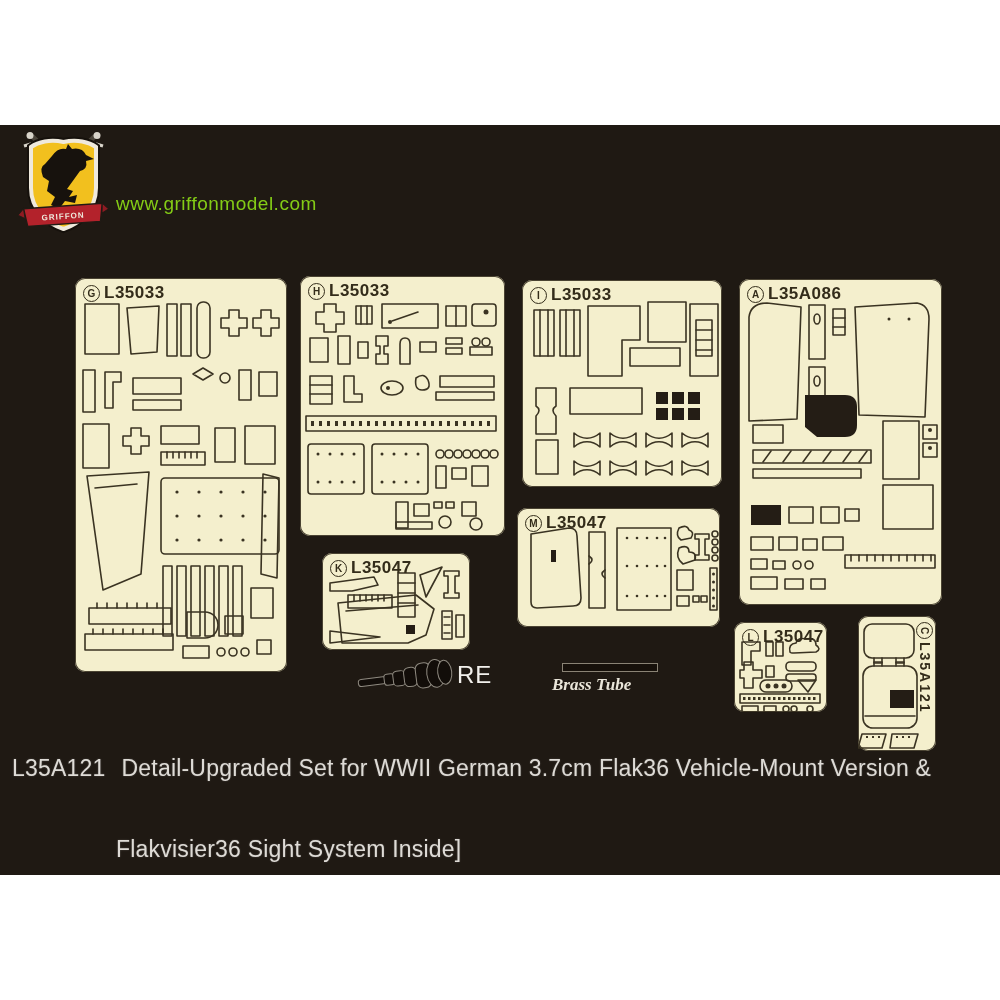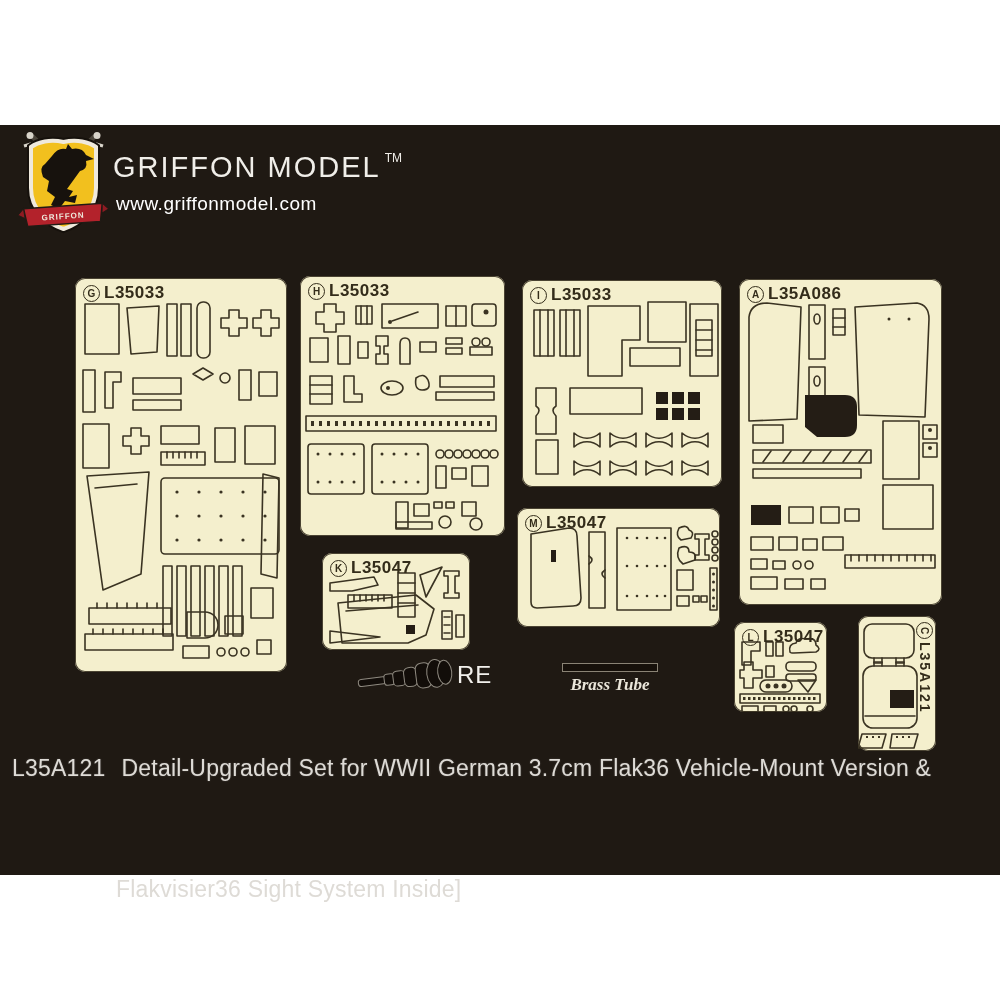--- a/index.html
+++ b/index.html
@@ -4,21 +4,21 @@
 <style>
   html,body{margin:0;padding:0;background:#ffffff;}
   body{font-family:"Liberation Sans", sans-serif;}
   #page{position:relative;width:1000px;height:1000px;background:#ffffff;overflow:hidden;}
   #panel{position:absolute;left:0;top:125px;width:1000px;height:750px;background:#1f1913;}
 
   
   #logo-shield{position:absolute;left:16px;top:6px;width:95px;height:104px;}
   #brand-name{position:absolute;left:113px;top:26px;font-size:29px;letter-spacing:2px;color:#f0eee9;font-weight:normal;white-space:nowrap;}
   #brand-name sup{font-size:12px;letter-spacing:0;vertical-align:super;position:relative;top:-4px;left:4px;}
-  #brand-site{position:absolute;left:116px;top:68px;font-size:19px;letter-spacing:.5px;color:#ffffff;white-space:nowrap;}
+  #brand-site{position:absolute;left:116px;top:68px;font-size:19px;letter-spacing:.5px;color:#84cc16;white-space:nowrap;}
 
   
   .fret{position:absolute;background:#f4efcd;border-radius:10px;box-shadow:0 0 0 1px #4a4332 inset;}
   .fret svg.parts{position:absolute;left:0;top:0;width:100%;height:100%;}
   .flabel{position:absolute;top:5px;left:8px;display:flex;align-items:center;gap:4px;color:#332c1a;z-index:2;}
   .fletter{width:15px;height:15px;border:1.8px solid #332c1a;border-radius:50%;display:flex;align-items:center;justify-content:center;font-size:10px;font-weight:bold;}
   .fcode{font-size:17px;font-weight:bold;letter-spacing:.5px;}
   .vlabel{position:absolute;top:6px;right:3px;writing-mode:vertical-rl;display:flex;align-items:center;gap:3px;color:#332c1a;z-index:2;}
   .vlabel .fletter{flex:none;}
   .vlabel .fcode{font-size:14px;letter-spacing:2px;}
@@ -33,28 +33,28 @@
   #fret-c{left:858px;top:491px;width:78px;height:135px;}
 
   svg .e{fill:none;stroke:#3a3322;stroke-width:1.6;stroke-linejoin:round;stroke-linecap:round;}
   svg .ef{fill:#3a3322;stroke:none;}
   svg .dk{fill:#241d15;stroke:none;}
 
   
   #barrel{position:absolute;left:356px;top:530px;width:100px;height:44px;}
   #barrel-label{position:absolute;left:457px;top:536px;font-size:24px;font-weight:normal;color:#f2f0ec;letter-spacing:1px;}
   #brass-tube{position:absolute;left:562px;top:538px;width:94px;height:7px;background:#16100a;border:1px solid #8a8375;}
-  #brass-tube-label{position:absolute;left:552px;top:550px;width:116px;text-align:center;font-family:"Liberation Serif",serif;font-style:italic;font-weight:bold;font-size:17px;color:#eae6da;}
+  #brass-tube-label{position:absolute;left:552px;top:550px;width:116px;text-align:left;font-family:"Liberation Serif",serif;font-style:italic;font-weight:bold;font-size:17px;color:#eae6da;}
 
   
   .desc{position:absolute;color:#dedbd6;font-size:23px;letter-spacing:.2px;white-space:nowrap;text-shadow:0 0 2px rgba(255,255,255,.22);}
   #desc1{left:12px;top:630px;text-align:center;}
   #desc1 .code{margin-right:16px;}
   #desc2{left:116px;top:671px;}
-  #desc3{left:116px;top:711px;margin-top:40px;}
+  #desc3{left:116px;top:711px;}
 </style>
 </head>
 <body>
 
 <div id="page">
   <div id="panel">
 
     <svg id="logo-shield" viewBox="0 0 95 102">
       <line x1="16" y1="4" x2="79" y2="68" stroke="#4a443a" stroke-width="5"></line>
       <line x1="79" y1="4" x2="16" y2="68" stroke="#4a443a" stroke-width="5"></line>
@@ -64,21 +64,20 @@
       <line x1="67" y1="8" x2="87" y2="14" stroke="#d8d4ca" stroke-width="3"></line>
       <path d="M47.5,10 C34,7 22,10 15,15 L15,56 C15,78 32,92 47.5,97 C63,92 80,78 80,56 L80,15 C73,10 61,7 47.5,10 Z" fill="none" stroke="#16110c" stroke-width="8"></path>
       <path d="M47.5,10 C34,7 22,10 15,15 L15,56 C15,78 32,92 47.5,97 C63,92 80,78 80,56 L80,15 C73,10 61,7 47.5,10 Z" fill="#f2c01e" stroke="#efe9dc" stroke-width="4"></path>
       <path fill="#17120d" d="M36,24 q6,-9 14,-7 l2,-5 4,5 q10,-2 14,6 l8,4 -8,2 q2,8 -6,10 l-13,18 6,2 -4,6 8,-2 -2,8 -10,-2 -6,8 -8,-4 4,-8 -8,-6 2,-10 -6,-4 q-4,-10 2,-13 z"></path>
       <g transform="rotate(-4 47 83)">
         <path d="M8,74 L87,74 L84,92 L11,92 Z" fill="#b3222b" stroke="#201a14" stroke-width="1.5"></path>
         <path d="M8,74 L2,80 L9,84 Z M87,74 L93,80 L86,84 Z" fill="#8f1b22" stroke="#201a14" stroke-width="1"></path>
         <text x="47" y="87" text-anchor="middle" font-size="8" fill="#efe9dc" font-weight="bold" letter-spacing="1">GRIFFON</text>
       </g>
     </svg>
-    <div id="brand-name"><span>GRIFFON MODEL</span><sup>TM</sup></div>
     <div id="brand-site">www.griffonmodel.com</div>
 
     <div class="fret" id="fret-g">
       <div class="flabel">
         <span class="fletter">G</span>
         <span class="fcode">L35033</span>
       </div>
       <svg class="parts" viewBox="0 0 212 394">
         <rect class="e" x="10" y="26" width="34" height="50"></rect>
         <polygon class="e" points="52,30 84,28 82,74 56,76"></polygon>

